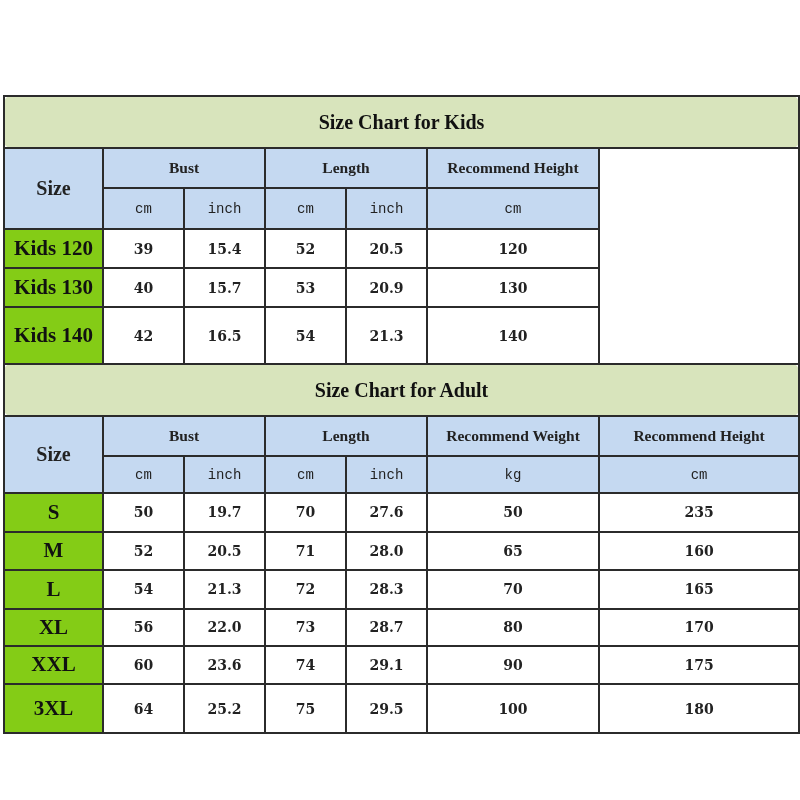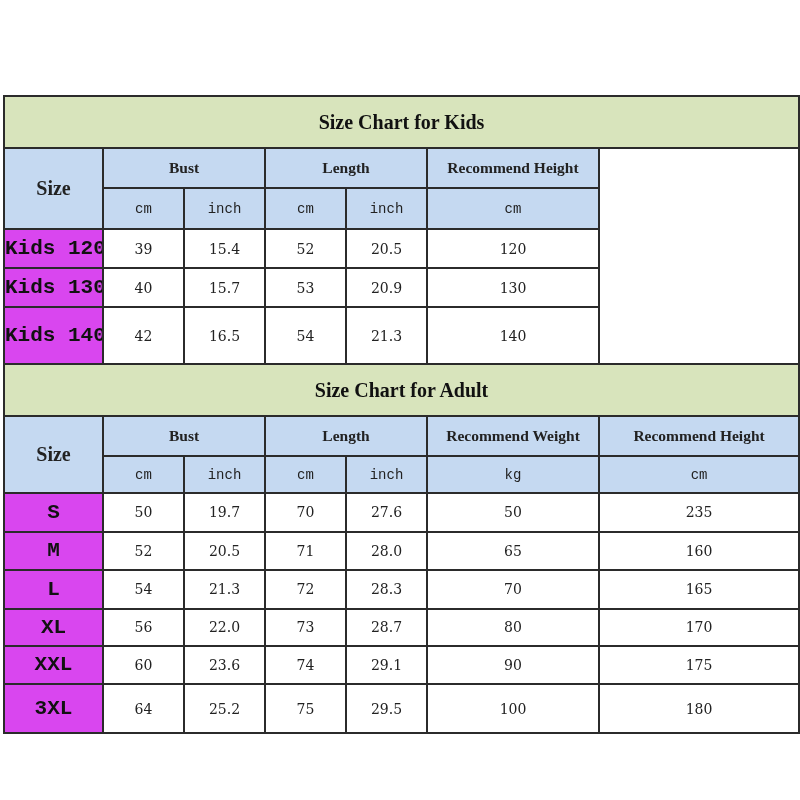--- a/index.html
+++ b/index.html
@@ -1,24 +1,24 @@
 <!DOCTYPE html>
 <html><head>
 <meta charset="utf-8">
 <style>
   html, body { margin: 0; padding: 0; background: #ffffff; }
   body { width: 800px; height: 800px; position: relative; overflow: hidden; }
   .tbl { position: absolute; left: 3px; top: 95px; width: 795px; border-collapse: collapse; table-layout: fixed; }
   .tbl td { border: 2px solid #2b2b2b; text-align: center; vertical-align: middle; padding: 0; overflow: hidden; white-space: nowrap; }
-  .title { background: #d8e4bc; font-family: "Liberation Serif", "DejaVu Serif", serif; font-weight: bold; font-size: 20px; color: #111; }
+  .title { background: #d8e4bc; font-family: "Liberation Serif", "DejaVu Serif", serif; font-weight: bold; font-size: 20px; color: #111; border-radius: 7px; }
   .hdr { background: #c5d9f1; font-family: "Liberation Serif", "DejaVu Serif", serif; font-weight: bold; font-size: 15.5px; color: #222; }
   .sizehdr { background: #c5d9f1; font-family: "Liberation Serif", "DejaVu Serif", serif; font-weight: bold; font-size: 20px; color: #222; margin-top: 6px; }
   .unit { background: #c5d9f1; font-family: "Liberation Mono", "DejaVu Sans Mono", monospace; font-size: 14px; color: #222; }
-  .rowlabel { background: #d946ef; font-family: Liberation Mono, monospace; font-weight: bold; font-size: 21px; color: #111; }
-  .val { background: #ffffff; font-family: "DejaVu Serif", "Liberation Serif", serif; font-weight: normal; font-size: 14px; color: #222; }
+  .rowlabel { background: #84cc16; font-family: Liberation Serif, serif; font-weight: bold; font-size: 21px; color: #111; }
+  .val { background: #ffffff; font-family: "DejaVu Serif", "Liberation Serif", serif; font-weight: bold; font-size: 14px; color: #222; }
   .blank { background: #ffffff; border-top: 2px solid #2b2b2b; border-bottom: 2px solid #2b2b2b; }
 </style>
 </head>
 <body>
 
 <table class="tbl">
   <colgroup>
     <col style="width:99px">
       <col style="width:81px">
       <col style="width:81px">

